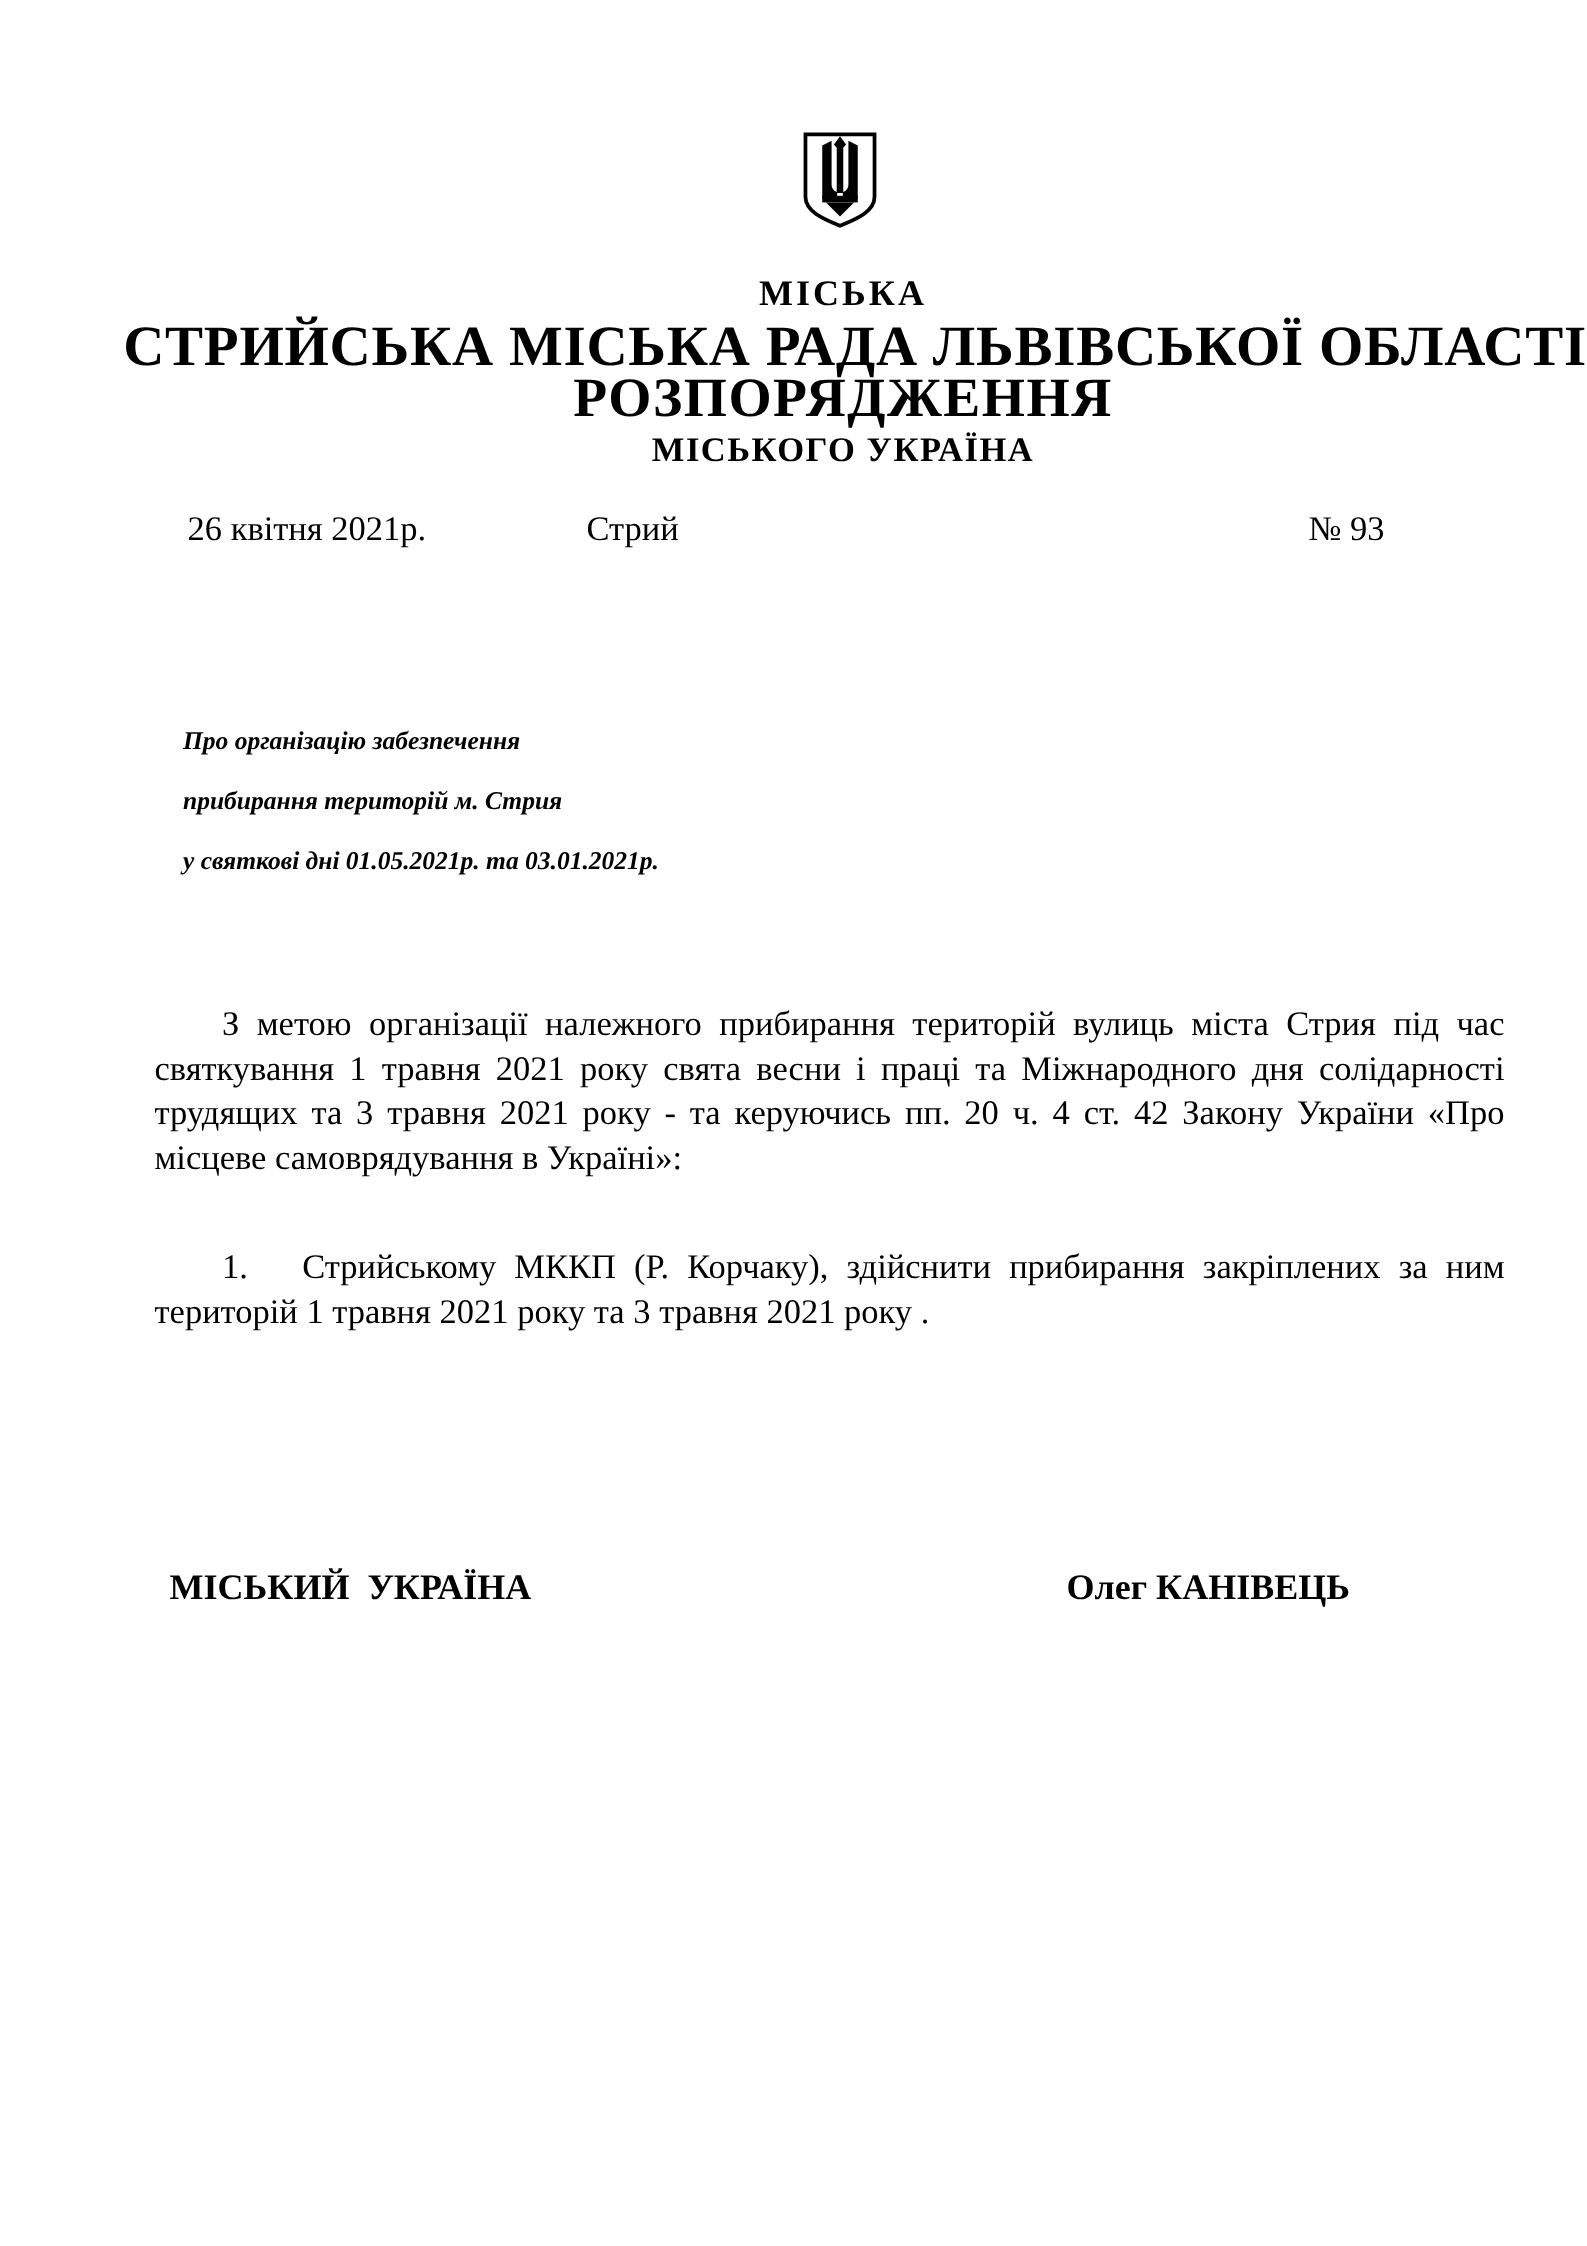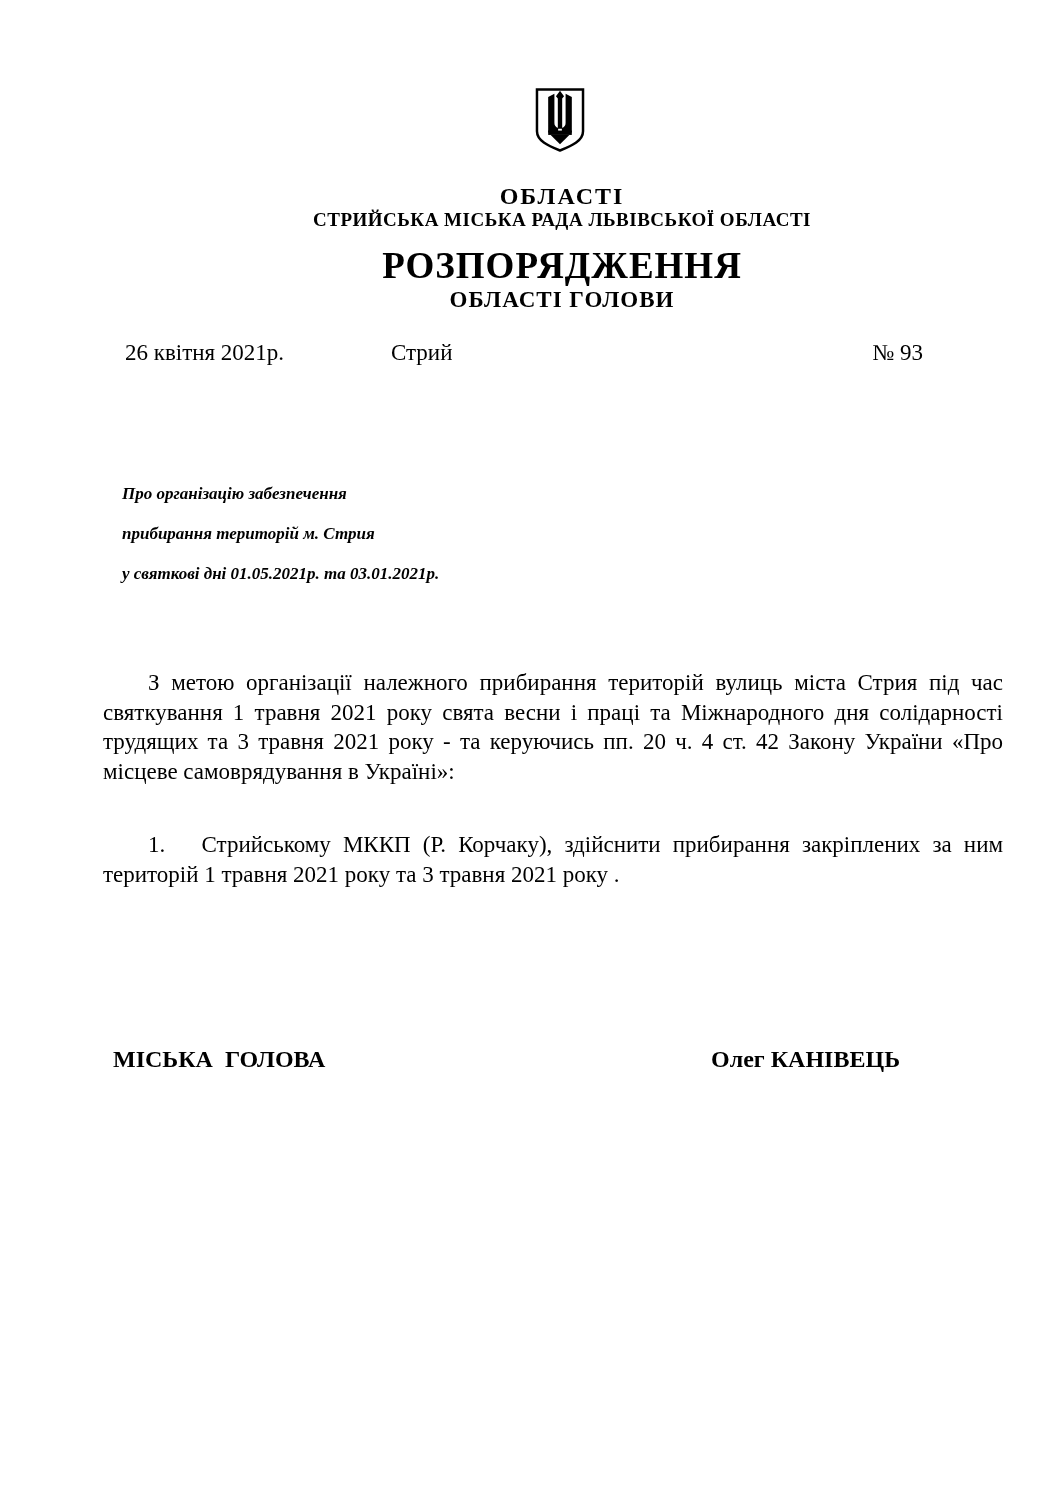--- a/index.html
+++ b/index.html
@@ -34,24 +34,25 @@
     top: 84px;
   }
   .country-name {
     top: 183px;
     font-size: 24px;
     font-weight: bold;
     letter-spacing: 2px;
   }
   .org-name {
     top: 209px;
-    font-size: 19px;
+    font-size: 38px;
     font-weight: bold;
     letter-spacing: 0.5px;
     white-space: nowrap;
+    text-align: right;
   }
   .doc-type {
     top: 244px;
     font-size: 37px;
     font-weight: bold;
     letter-spacing: 1px;
   }
   .doc-subtype {
     top: 287px;
     font-size: 23px;
@@ -124,38 +125,38 @@
 
         <path d="M45 5 L51.5 14 L48.5 17.5 V66 H41.5 V17.5 L38.5 14 Z"></path>
 
         <rect x="26" y="69" width="38" height="7"></rect>
 
         <path d="M30 76 L45 91 L60 76 Z"></path>
       </g>
     </svg>
   </div>
 
-  <div class="centered country-name">ОБЛАСТІ</div>
+  <div class="centered country-name">МІСЬКА</div>
   <div class="centered org-name">СТРИЙСЬКА МІСЬКА РАДА ЛЬВІВСЬКОЇ ОБЛАСТІ</div>
   <div class="centered doc-type">РОЗПОРЯДЖЕННЯ</div>
-  <div class="centered doc-subtype">ОБЛАСТІ ГОЛОВИ</div>
+  <div class="centered doc-subtype">МІСЬКОГО УКРАЇНА</div>
 
   <div class="meta-row">
     <div class="m-left">26 квітня 2021р.</div>
     <div class="m-center">Стрий</div>
     <div class="m-right">№ 93</div>
   </div>
 
   <div class="subject">
     <div>Про організацію забезпечення</div>
     <div>прибирання територій м. Стрия</div>
     <div>у святкові дні 01.05.2021р. та 03.01.2021р.</div>
   </div>
 
   <p class="body-text preamble">З метою організації належного прибирання територій вулиць міста Стрия під час святкування 1 травня 2021 року свята весни і праці та Міжнародного дня солідарності трудящих та 3 травня 2021 року - та керуючись пп. 20 ч. 4 ст. 42 Закону України «Про місцеве самоврядування в Україні»:</p>
   <p class="body-text item-1">1.   Стрийському МККП (Р. Корчаку), здійснити прибирання закріплених за ним територій 1 травня 2021 року та 3 травня 2021 року .</p>
 
   <div class="signature-row">
-    <div class="signer-title">МІСЬКА  ГОЛОВА</div>
+    <div class="signer-title">МІСЬКИЙ  УКРАЇНА</div>
     <div class="signer-name">Олег КАНІВЕЦЬ</div>
   </div>
 
 </div>
 
 </body></html>

